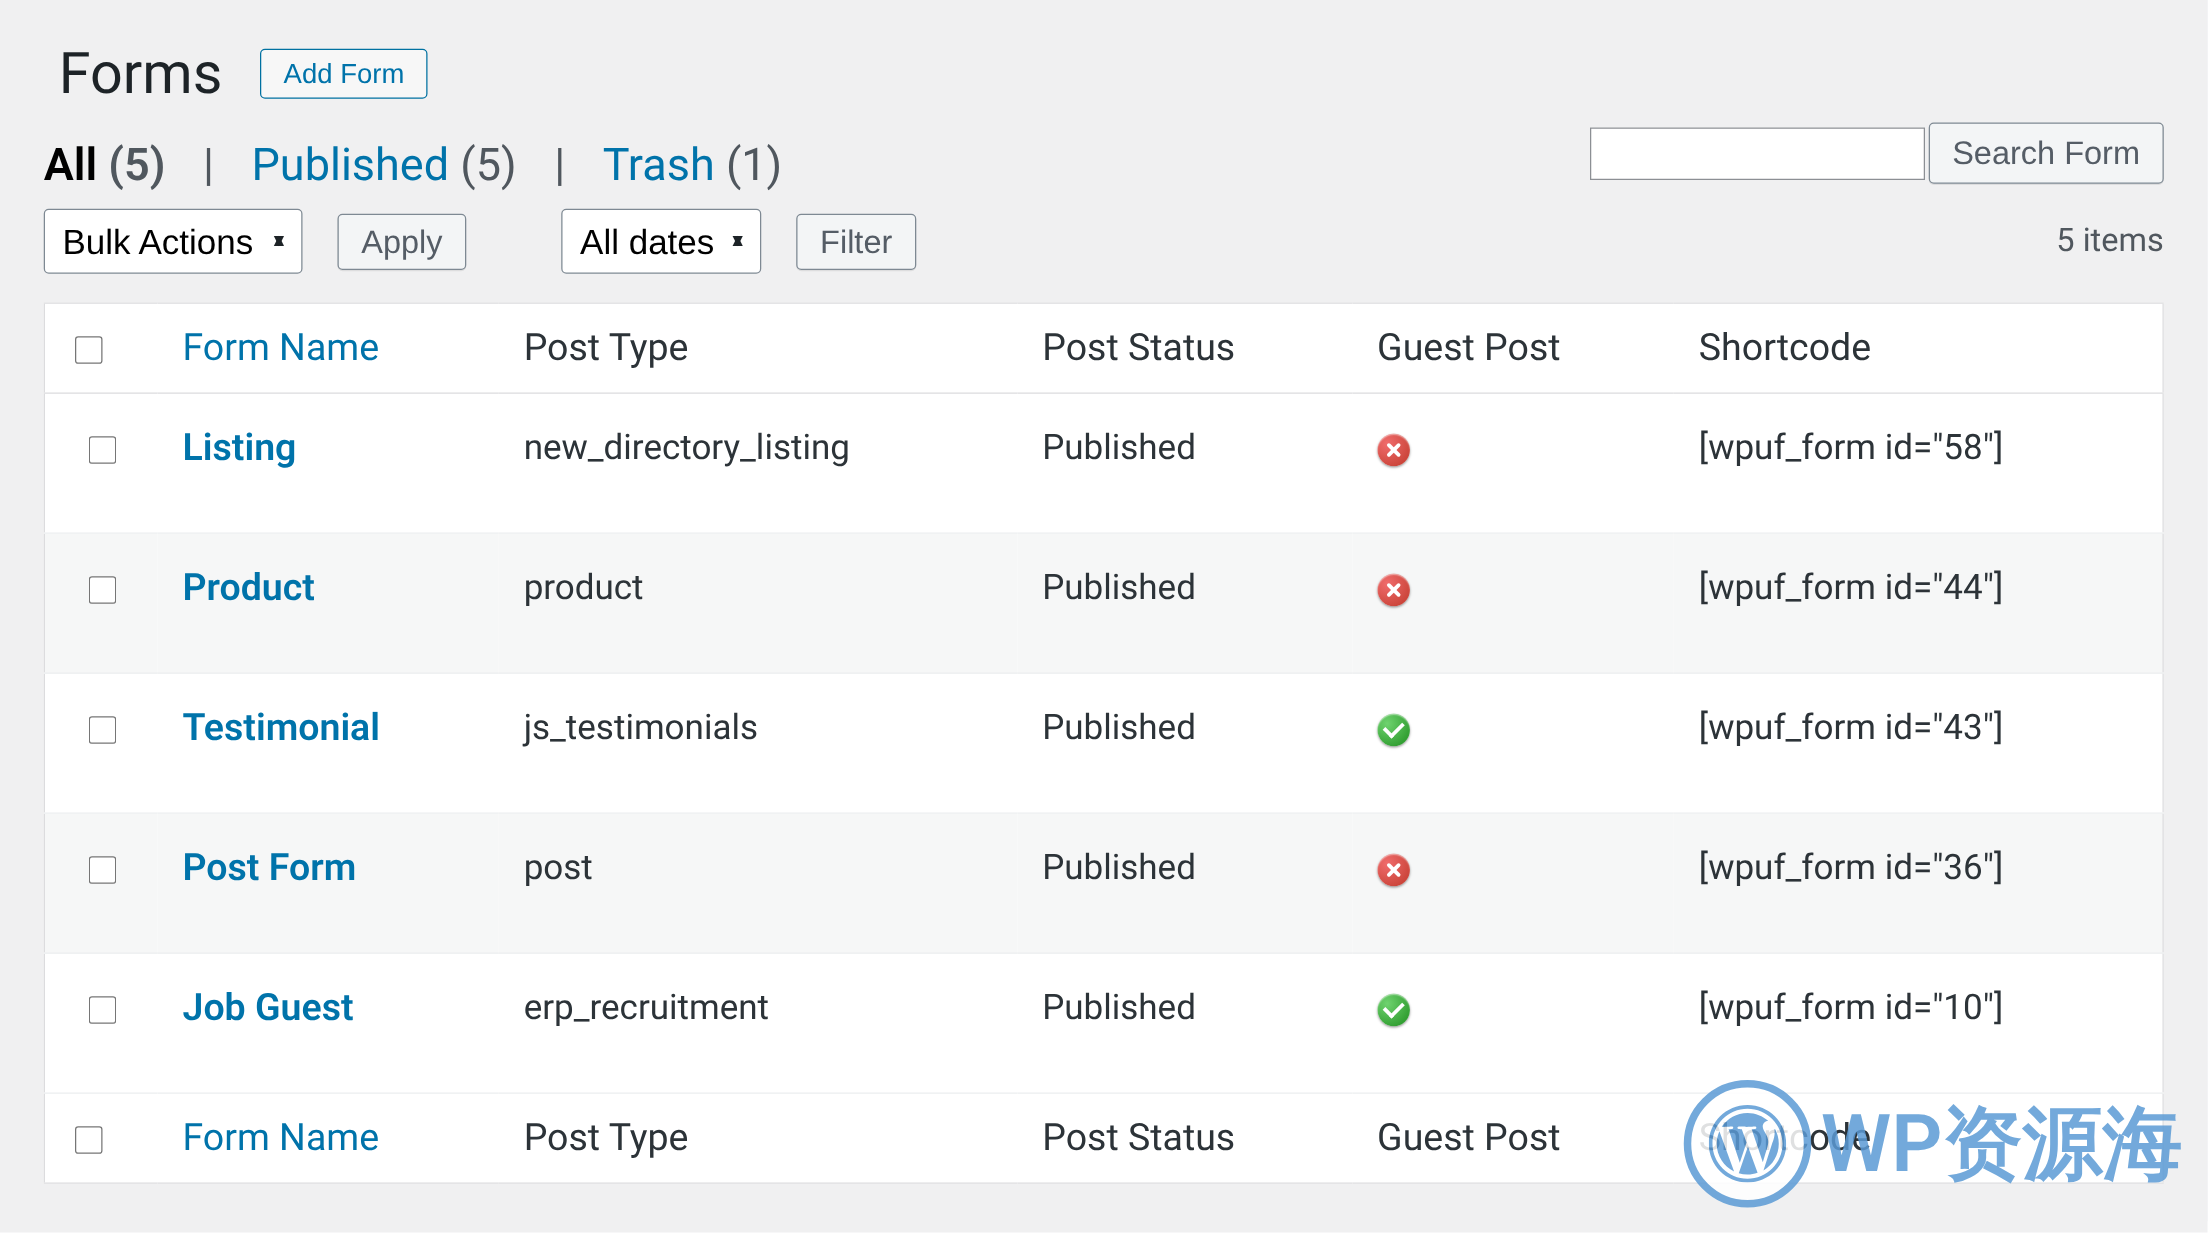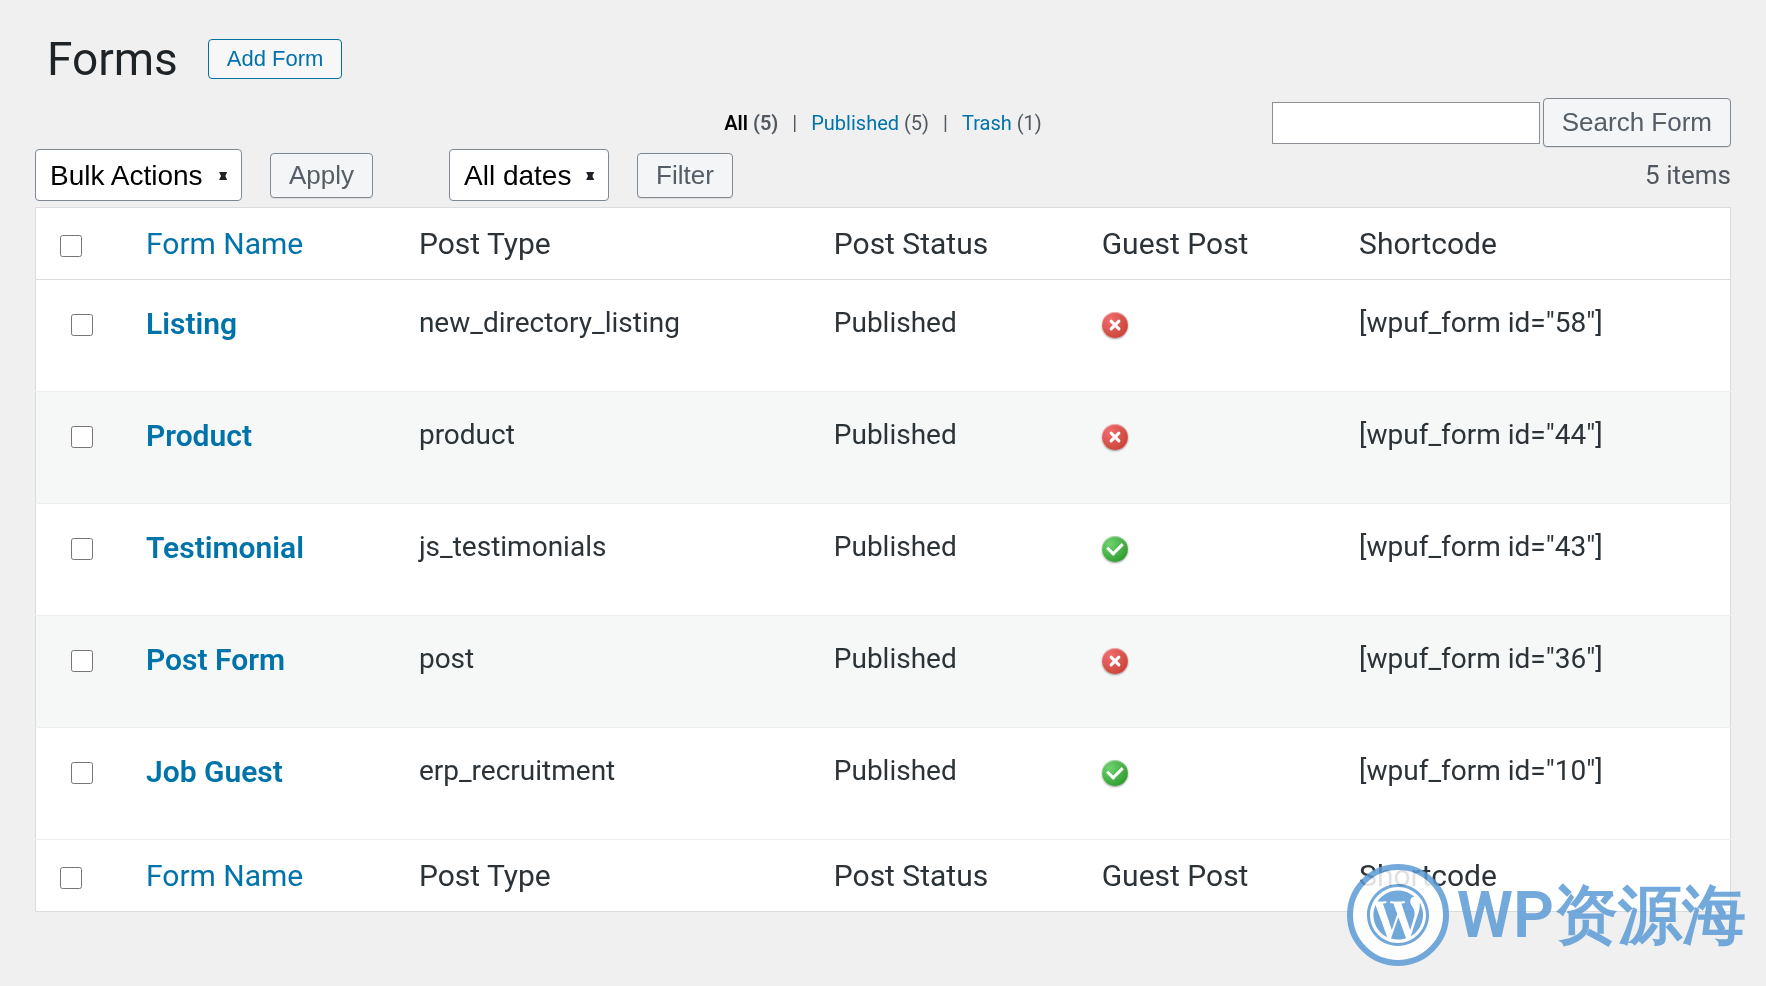--- a/index.html
+++ b/index.html
@@ -1,37 +1,37 @@
 <!DOCTYPE html>
 <html><head>
 <meta charset="utf-8">
 <style>
   html,body{margin:0;padding:0;background:#f0f0f1;font-family:-apple-system,BlinkMacSystemFont,"Segoe UI",Roboto,Helvetica,Arial,sans-serif;color:#1d2327;width:1766px;}
   .wrap{padding:20px 35px 30px 35px;}
   .header-row{display:flex;align-items:center;gap:18px;}
   h1.page-title{font-size:46px;font-weight:400;margin:12px;color:#1d2327;}
   .add-form-btn{border:1px solid #0071a1;color:#0073aa;background:#f7f7f7;font-size:22px;padding:6px 18px;border-radius:4px;cursor:pointer;font-weight:400;}
-  .subsub{font-size:20px;margin:30px 0 10px 0;display:flex;align-items:center;gap:8px;justify-content:center;}
+  .subsub{font-size:36px;margin:30px 0 10px 0;display:flex;align-items:center;gap:24px;}
   .subsub .current{font-weight:600;color:#000;}
   .subsub a{color:#0073aa;text-decoration:none;}
   .subsub .count{color:#50575e;}
   .subsub .sep{color:#50575e;padding:0 6px;}
   .search-area{display:flex;gap:3px;align-items:center;margin-bottom:24px;justify-content:flex-end;}
   .search-input{width:250px;height:40px;border:1px solid #8c8f94;background:#fff;font-size:24px;padding:0 8px;}
   .btn{border:1px solid #7e8993;color:#555d66;background:#f3f5f6;font-size:26px;padding:6px 18px;border-radius:4px;cursor:pointer;box-shadow:0 1px 0 rgba(0,0,0,.08);}
   .btn-big{font-size:26px;padding:8px 18px;}
   .tablenav{display:flex;align-items:center;justify-content:space-between;margin:14px 0 4px 0;}
   .tablenav-left{display:flex;align-items:center;gap:28px;}
   select{height:52px;border:1px solid #7e8993;border-radius:4px;font-size:28px;padding:0 36px 0 14px;background:#fff;-webkit-appearance:none;appearance:none;position:relative;}
   .select-wrap{position:relative;display:inline-block;}
   .select-wrap::after{content:"";position:absolute;right:12px;top:50%;transform:translateY(-50%);pointer-events:none;width:0;height:0;}
   .select-arrows{position:absolute;right:12px;top:50%;transform:translateY(-50%);pointer-events:none;display:flex;flex-direction:column;line-height:0;}
   .select-arrows span{font-size:14px;color:#1d2327;}
   .item-count{font-size:26px;color:#50575e;}
-  table.wp-list{width:100%;border-collapse:collapse;border:1px solid #dcdcde;background:#fff;margin-top:6px;}
+  table.wp-list{width:100%;border-collapse:collapse;border:1px solid #dcdcde;background:#fff;margin-top:23px;}
   table.wp-list thead th, table.wp-list tfoot th{font-size:30px;font-weight:400;text-align:left;padding:18px 20px;border-bottom:1px solid #dcdcde;border-top:1px solid #dcdcde;color:#2c3338;}
   table.wp-list thead th.sortable a, table.wp-list tfoot th.sortable a{color:#0073aa;text-decoration:none;}
   table.wp-list tbody td{font-size:28px;padding:26px 20px 50px 20px;border-bottom:1px solid #eceeef;vertical-align:top;color:#2c3338;}
   table.wp-list tbody tr:nth-child(even){background:#f6f7f7;}
   .check-col{width:50px;text-align:center;}
   .check-col input[type=checkbox]{width:22px;height:22px;border:1px solid #7e8993;vertical-align:middle;}
   .form-name a{color:#0073aa;text-decoration:none;font-weight:600;font-size:30px;}
   .published-text{color:#008a20;}
   .shortcode{color:#2c3338;}
   .icon-x,.icon-check{display:inline-block;width:26px;height:26px;border-radius:50%;position:relative;vertical-align:middle;box-shadow:0 1px 2px rgba(0,0,0,.4),inset 0 1px 1px rgba(255,255,255,.5);}

